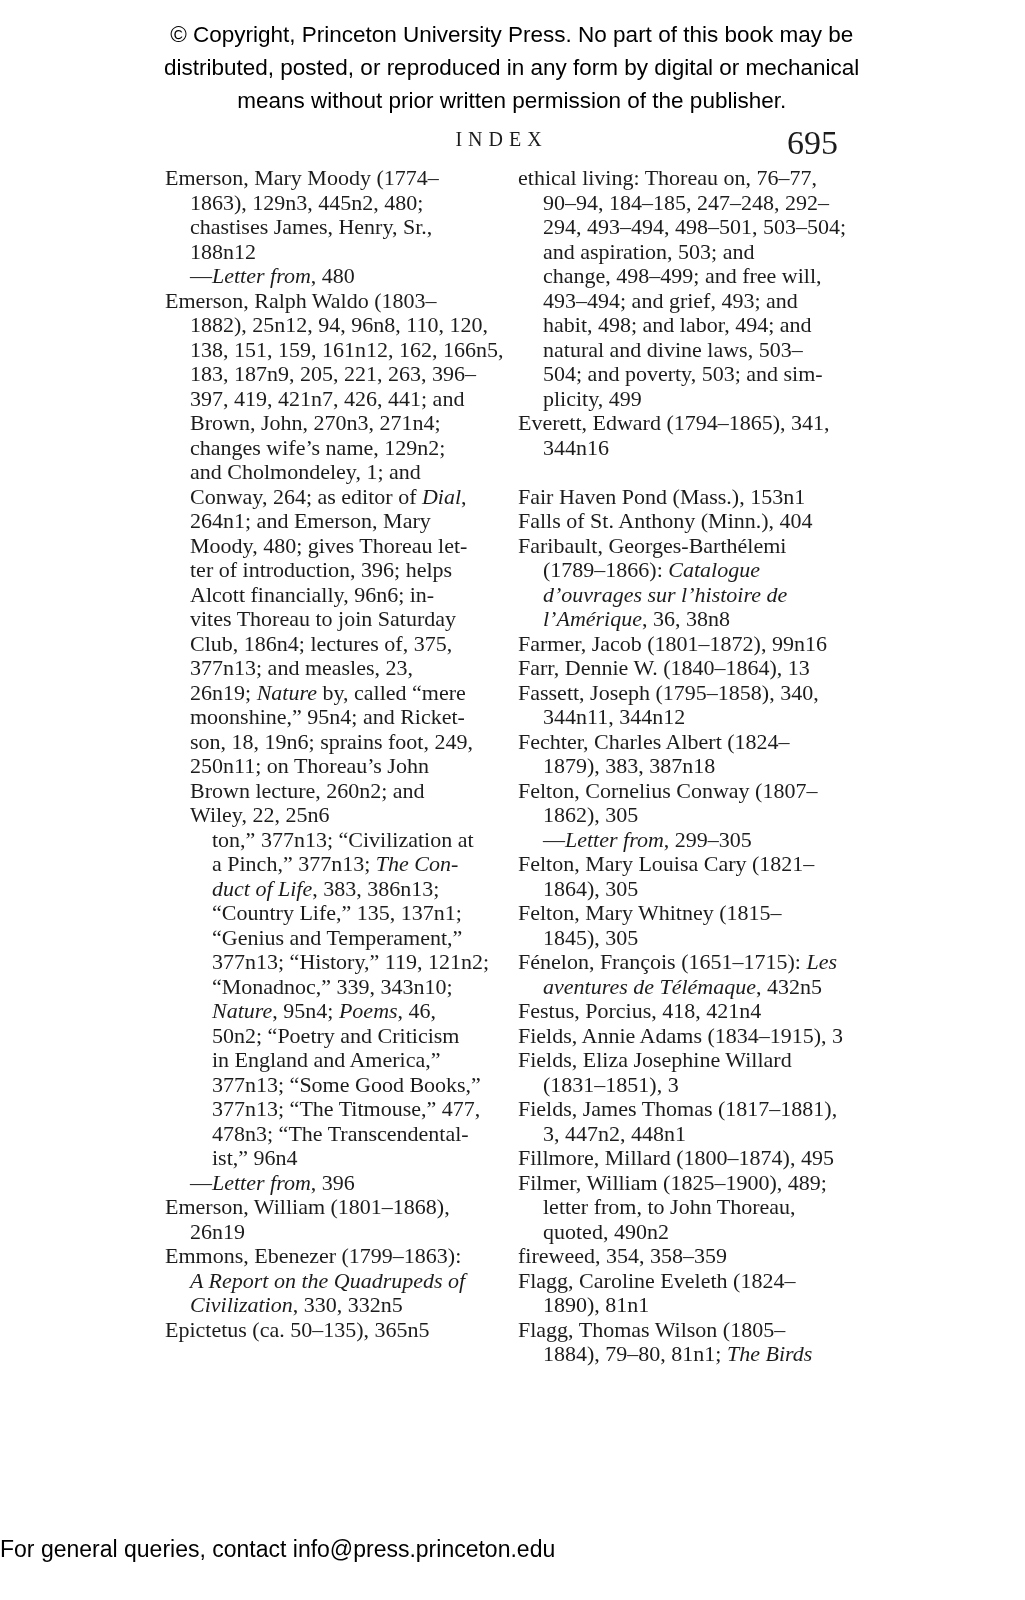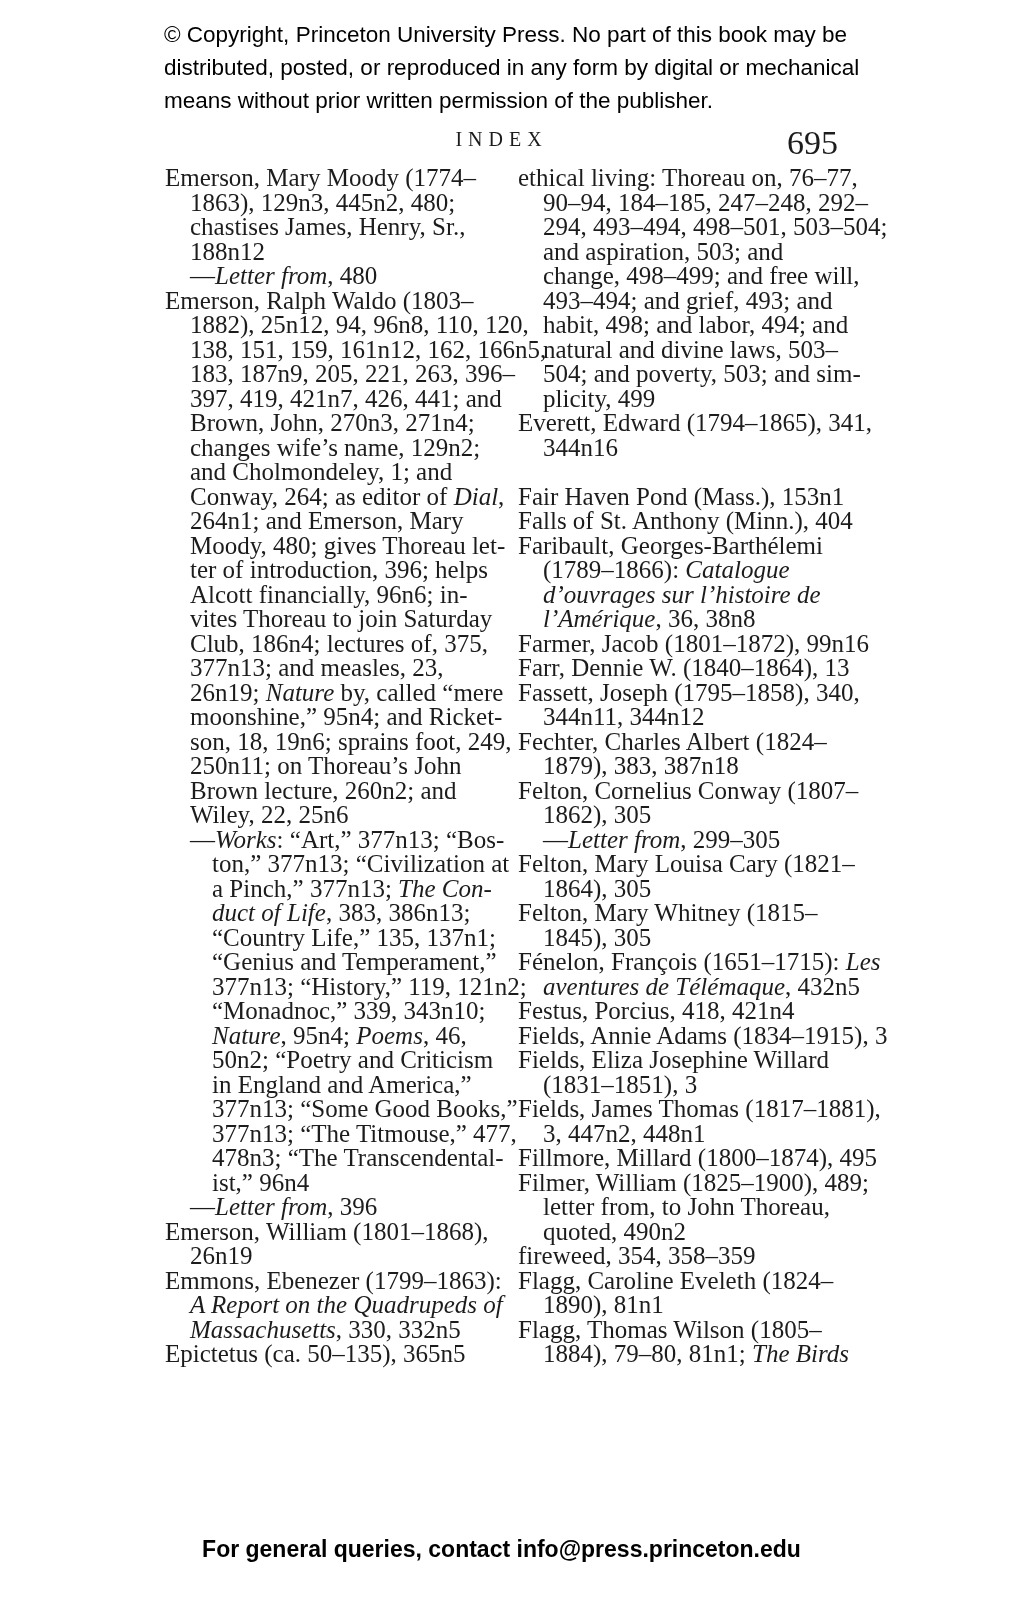--- a/index.html
+++ b/index.html
@@ -14,20 +14,21 @@
   }
   .copyright {
     position: absolute;
     left: 164px;
     top: 18px;
     font-family: "Liberation Sans", sans-serif;
     font-size: 22.5px;
     line-height: 33px;
     color: #000000;
     white-space: nowrap;
+    text-align: center;
   }
   .headrow {
     position: absolute;
     left: 165px;
     top: 124px;
     width: 673px;
     height: 30px;
     text-decoration: underline;
   }
   .index-title {
@@ -43,39 +44,38 @@
   .pagenum {
     position: absolute;
     right: 0;
     top: 0;
     font-size: 34px;
     color: #1c1c1c;
   }
   .col {
     position: absolute;
     top: 166px;
-    font-size: 25px;
+    font-size: 22px;
     line-height: 24.5px;
     white-space: nowrap;
   }
   .col-left  { left: 165px; }
   .col-right { left: 518px; }
   .line.i1 { padding-left: 25px; }
   .line.i2 { padding-left: 47px; }
   .line i { font-style: italic; }
   .footer {
     position: absolute;
     left: 0;
     top: 1536px;
     width: 1003px;
-    text-align: center;
+    text-align: left;
     font-family: "Liberation Sans", sans-serif;
     font-size: 23px;
     color: #000000;
-    font-weight: bold;
   }
 </style>
 </head>
 <body>
 
 <div class="copyright">
   <div>© Copyright, Princeton University Press. No part of this book may be</div>
   <div>distributed, posted, or reproduced in any form by digital or mechanical</div>
   <div>means without prior written permission of the publisher.</div>
 </div>
@@ -106,41 +106,40 @@
     <div class="line i1"><span>Alcott financially, 96n6; in-</span></div>
     <div class="line i1"><span>vites Thoreau to join Saturday</span></div>
     <div class="line i1"><span>Club, 186n4; lectures of, 375,</span></div>
     <div class="line i1"><span>377n13; and measles, 23,</span></div>
     <div class="line i1"><span>26n19; </span><i>Nature</i><span> by, called “mere</span></div>
     <div class="line i1"><span>moonshine,” 95n4; and Ricket-</span></div>
     <div class="line i1"><span>son, 18, 19n6; sprains foot, 249,</span></div>
     <div class="line i1"><span>250n11; on Thoreau’s John</span></div>
     <div class="line i1"><span>Brown lecture, 260n2; and</span></div>
     <div class="line i1"><span>Wiley, 22, 25n6</span></div>
-    <div class="line i1"><span>—</span><i>Works</i><span>: “Art,” 377n13; “Bos-</span></div>
     <div class="line i2"><span>ton,” 377n13; “Civilization at</span></div>
     <div class="line i2"><span>a Pinch,” 377n13; </span><i>The Con-</i></div>
     <div class="line i2"><i>duct of Life</i><span>, 383, 386n13;</span></div>
     <div class="line i2"><span>“Country Life,” 135, 137n1;</span></div>
     <div class="line i2"><span>“Genius and Temperament,”</span></div>
     <div class="line i2"><span>377n13; “History,” 119, 121n2;</span></div>
     <div class="line i2"><span>“Monadnoc,” 339, 343n10;</span></div>
     <div class="line i2"><i>Nature</i><span>, 95n4; </span><i>Poems</i><span>, 46,</span></div>
     <div class="line i2"><span>50n2; “Poetry and Criticism</span></div>
     <div class="line i2"><span>in England and America,”</span></div>
     <div class="line i2"><span>377n13; “Some Good Books,”</span></div>
     <div class="line i2"><span>377n13; “The Titmouse,” 477,</span></div>
     <div class="line i2"><span>478n3; “The Transcendental-</span></div>
     <div class="line i2"><span>ist,” 96n4</span></div>
     <div class="line i1"><span>—</span><i>Letter from</i><span>, 396</span></div>
     <div class="line i0"><span>Emerson, William (1801–1868),</span></div>
     <div class="line i1"><span>26n19</span></div>
     <div class="line i0"><span>Emmons, Ebenezer (1799–1863):</span></div>
     <div class="line i1"><i>A Report on the Quadrupeds of</i></div>
-    <div class="line i1"><i>Massachusetts</i><span>, 330, 332n5</span></div>
+    <div class="line i1"><i>Civilization</i><span>, 330, 332n5</span></div>
     <div class="line i0"><span>Epictetus (ca. 50–135), 365n5</span></div>
   </div>
 <div class="col col-right">
     <div class="line i0"><span>ethical living: Thoreau on, 76–77,</span></div>
     <div class="line i1"><span>90–94, 184–185, 247–248, 292–</span></div>
     <div class="line i1"><span>294, 493–494, 498–501, 503–504;</span></div>
     <div class="line i1"><span>and aspiration, 503; and</span></div>
     <div class="line i1"><span>change, 498–499; and free will,</span></div>
     <div class="line i1"><span>493–494; and grief, 493; and</span></div>
     <div class="line i1"><span>habit, 498; and labor, 494; and</span></div>

